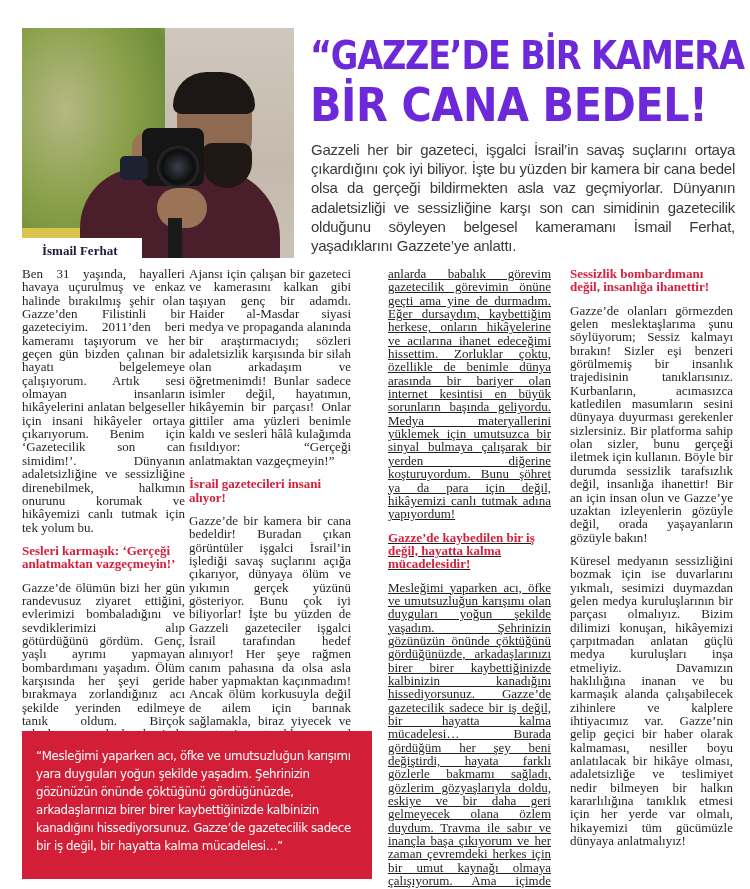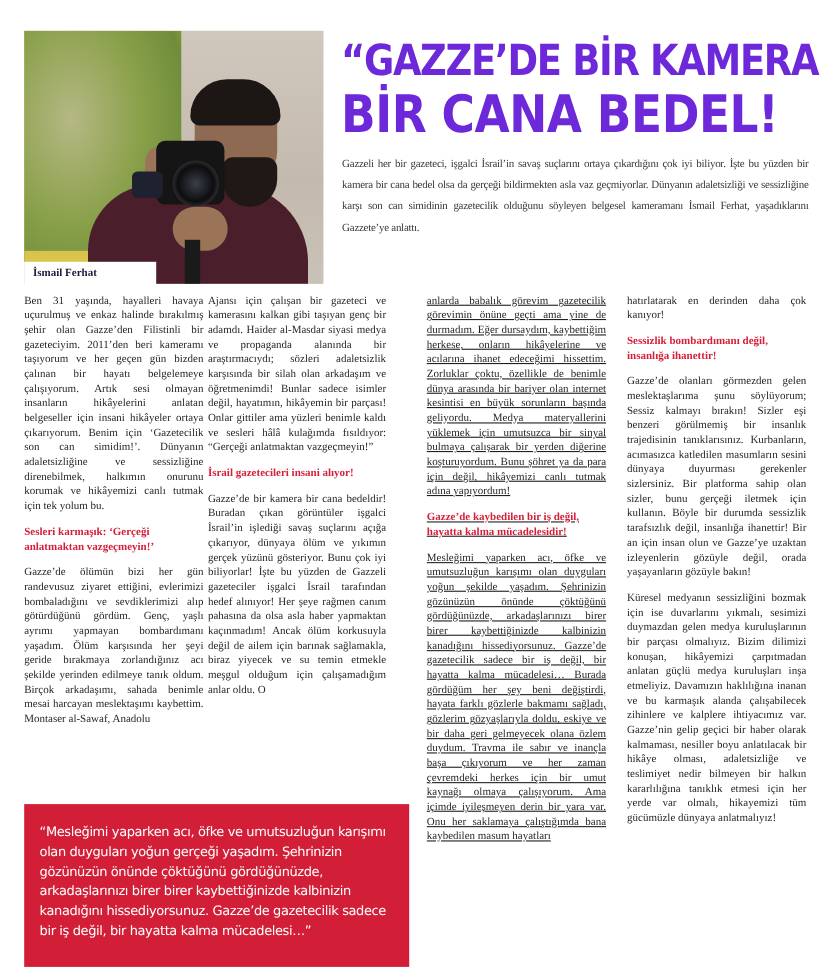--- a/index.html
+++ b/index.html
@@ -62,42 +62,42 @@
   .photo .pole {
     position:absolute; left:146px; top:190px; width:14px; height:40px;
     background:#1a1a1a;
   }
 
   .caption-box {
     position:absolute; left:22px; top:238px; width:120px; height:24px;
     background:#ffffff;
   }
   .caption {
-    position:absolute; left:30px; top:243px;
-    font-family:"Liberation Serif", serif; font-weight:bold; font-size:10px;
+    position:absolute; left:42px; top:243px;
+    font-family:"Liberation Serif", serif; font-weight:bold; font-size:13px;
     color:#1a1a3a; letter-spacing:0;
   }
 
   .headline {
     position:absolute; left:310px; top:33px; width:440px;
     font-family:"DejaVu Sans", sans-serif; font-weight:bold;
     color:#6d28d9; text-transform:none;
   }
   .headline .l1 { font-size:39px; line-height:46px; letter-spacing:-1.4px; display:block; white-space:nowrap; transform:scaleX(0.86); transform-origin:left; }
   .headline .l2 { font-size:47px; line-height:52px; letter-spacing:-0.5px; display:block; white-space:nowrap; transform:scaleX(0.88); transform-origin:left; }
 
   .intro {
     position:absolute; left:311px; top:140px; width:424px;
-    font-family:Liberation Serif, serif; font-size:10px; line-height:19.2px;
+    font-family:Liberation Sans, sans-serif; font-size:15px; line-height:19.2px;
     color:#3a3a3a; text-align:justify; letter-spacing:-0.25px;
   }
 
   .col {
     position:absolute; font-family:"Liberation Serif", serif;
-    font-size:10px; line-height:13.35px; color:#231f20;
+    font-size:13px; line-height:13.35px; color:#231f20;
     text-align:justify; hyphens:manual;
   }
   .col p { margin:0 0 10px 0; }
   .col .sub {
     color:#d51f3a; font-weight:bold; margin:0 0 10px 0; line-height:13.35px;
     text-align:left;
   }
   .c1 { left:22px; top:267px; width:163px; }
   .c2 { left:189px; top:267px; width:162px; }
   .c3 { left:388px; top:267px; width:163px;text-decoration:underline; }
@@ -150,20 +150,19 @@
     <p>Ajansı için çalışan bir gazeteci ve kamerasını kalkan gibi taşıyan genç bir adamdı. Haider al-Masdar siyasi medya ve propaganda alanında bir araştırmacıydı; sözleri adaletsizlik karşısında bir silah olan arkadaşım ve öğretmenimdi! Bunlar sadece isimler değil, hayatımın, hikâyemin bir parçası! Onlar gittiler ama yüzleri benimle kaldı ve sesleri hâlâ kulağımda fısıldıyor: “Gerçeği anlatmaktan vazgeçmeyin!”</p>
     <p class="sub">İsrail gazetecileri insani alıyor!</p>
     <p>Gazze’de bir kamera bir cana bedeldir! Buradan çıkan görüntüler işgalci İsrail’in işlediği savaş suçlarını açığa çıkarıyor, dünyaya ölüm ve yıkımın gerçek yüzünü gösteriyor. Bunu çok iyi biliyorlar! İşte bu yüzden de Gazzeli gazeteciler işgalci İsrail tarafından hedef alınıyor! Her şeye rağmen canım pahasına da olsa asla haber yapmaktan kaçınmadım! Ancak ölüm korkusuyla değil de ailem için barınak sağlamakla, biraz yiyecek ve su temin etmekle meşgul olduğum için çalışamadığım anlar oldu. O</p>
   </div>
 <div class="col c3">
     <p>anlarda babalık görevim gazetecilik görevimin önüne geçti ama yine de durmadım. Eğer dursaydım, kaybettiğim herkese, onların hikâyelerine ve acılarına ihanet edeceğimi hissettim. Zorluklar çoktu, özellikle de benimle dünya arasında bir bariyer olan internet kesintisi en büyük sorunların başında geliyordu. Medya materyallerini yüklemek için umutsuzca bir sinyal bulmaya çalışarak bir yerden diğerine koşturuyordum. Bunu şöhret ya da para için değil, hikâyemizi canlı tutmak adına yapıyordum!</p>
     <p class="sub">Gazze’de kaybedilen bir iş değil, hayatta kalma mücadelesidir!</p>
     <p>Mesleğimi yaparken acı, öfke ve umutsuzluğun karışımı olan duyguları yoğun şekilde yaşadım. Şehrinizin gözünüzün önünde çöktüğünü gördüğünüzde, arkadaşlarınızı birer birer kaybettiğinizde kalbinizin kanadığını hissediyorsunuz. Gazze’de gazetecilik sadece bir iş değil, bir hayatta kalma mücadelesi… Burada gördüğüm her şey beni değiştirdi, hayata farklı gözlerle bakmamı sağladı, gözlerim gözyaşlarıyla doldu, eskiye ve bir daha geri gelmeyecek olana özlem duydum. Travma ile sabır ve inançla başa çıkıyorum ve her zaman çevremdeki herkes için bir umut kaynağı olmaya çalışıyorum. Ama içimde iyileşmeyen derin bir yara var. Onu her saklamaya çalıştığımda bana kaybedilen masum hayatları</p>
   </div>
 <div class="col c4">
-    <p>hatırlatarak en derinden daha çok kanıyor!</p>
     <p class="sub">Sessizlik bombardımanı değil, insanlığa ihanettir!</p>
     <p>Gazze’de olanları görmezden gelen meslektaşlarıma şunu söylüyorum; Sessiz kalmayı bırakın! Sizler eşi benzeri görülmemiş bir insanlık trajedisinin tanıklarısınız. Kurbanların, acımasızca katledilen masumların sesini dünyaya duyurması gerekenler sizlersiniz. Bir platforma sahip olan sizler, bunu gerçeği iletmek için kullanın. Böyle bir durumda sessizlik tarafsızlık değil, insanlığa ihanettir! Bir an için insan olun ve Gazze’ye uzaktan izleyenlerin gözüyle değil, orada yaşayanların gözüyle bakın!</p>
     <p>Küresel medyanın sessizliğini bozmak için ise duvarlarını yıkmalı, sesimizi duymazdan gelen medya kuruluşlarının bir parçası olmalıyız. Bizim dilimizi konuşan, hikâyemizi çarpıtmadan anlatan güçlü medya kuruluşları inşa etmeliyiz. Davamızın haklılığına inanan ve bu karmaşık alanda çalışabilecek zihinlere ve kalplere ihtiyacımız var. Gazze’nin gelip geçici bir haber olarak kalmaması, nesiller boyu anlatılacak bir hikâye olması, adaletsizliğe ve teslimiyet nedir bilmeyen bir halkın kararlılığına tanıklık etmesi için her yerde var olmalı, hikayemizi tüm gücümüzle dünyaya anlatmalıyız!</p>
   </div>
 
 <div class="quote-box"></div>
-<div class="quote-text">“Mesleğimi yaparken acı, öfke ve umutsuzluğun karışımı olan duyguları yoğun gerçeği yaşadım. Şehrinizin gözünüzün önünde çöktüğünü gördüğünüzde, arkadaşlarınızı birer birer kaybettiğinizde kalbinizin kanadığını hissediyorsunuz. Gazze’de gazetecilik sadece bir iş değil, bir hayatta kalma mücadelesi…”</div>
+<div class="quote-text">“Mesleğimi yaparken acı, öfke ve umutsuzluğun karışımı yara duyguları yoğun şekilde yaşadım. Şehrinizin gözünüzün önünde çöktüğünü gördüğünüzde, arkadaşlarınızı birer birer kaybettiğinizde kalbinizin kanadığını hissediyorsunuz. Gazze’de gazetecilik sadece bir iş değil, bir hayatta kalma mücadelesi…”</div>
 
 </body></html>

